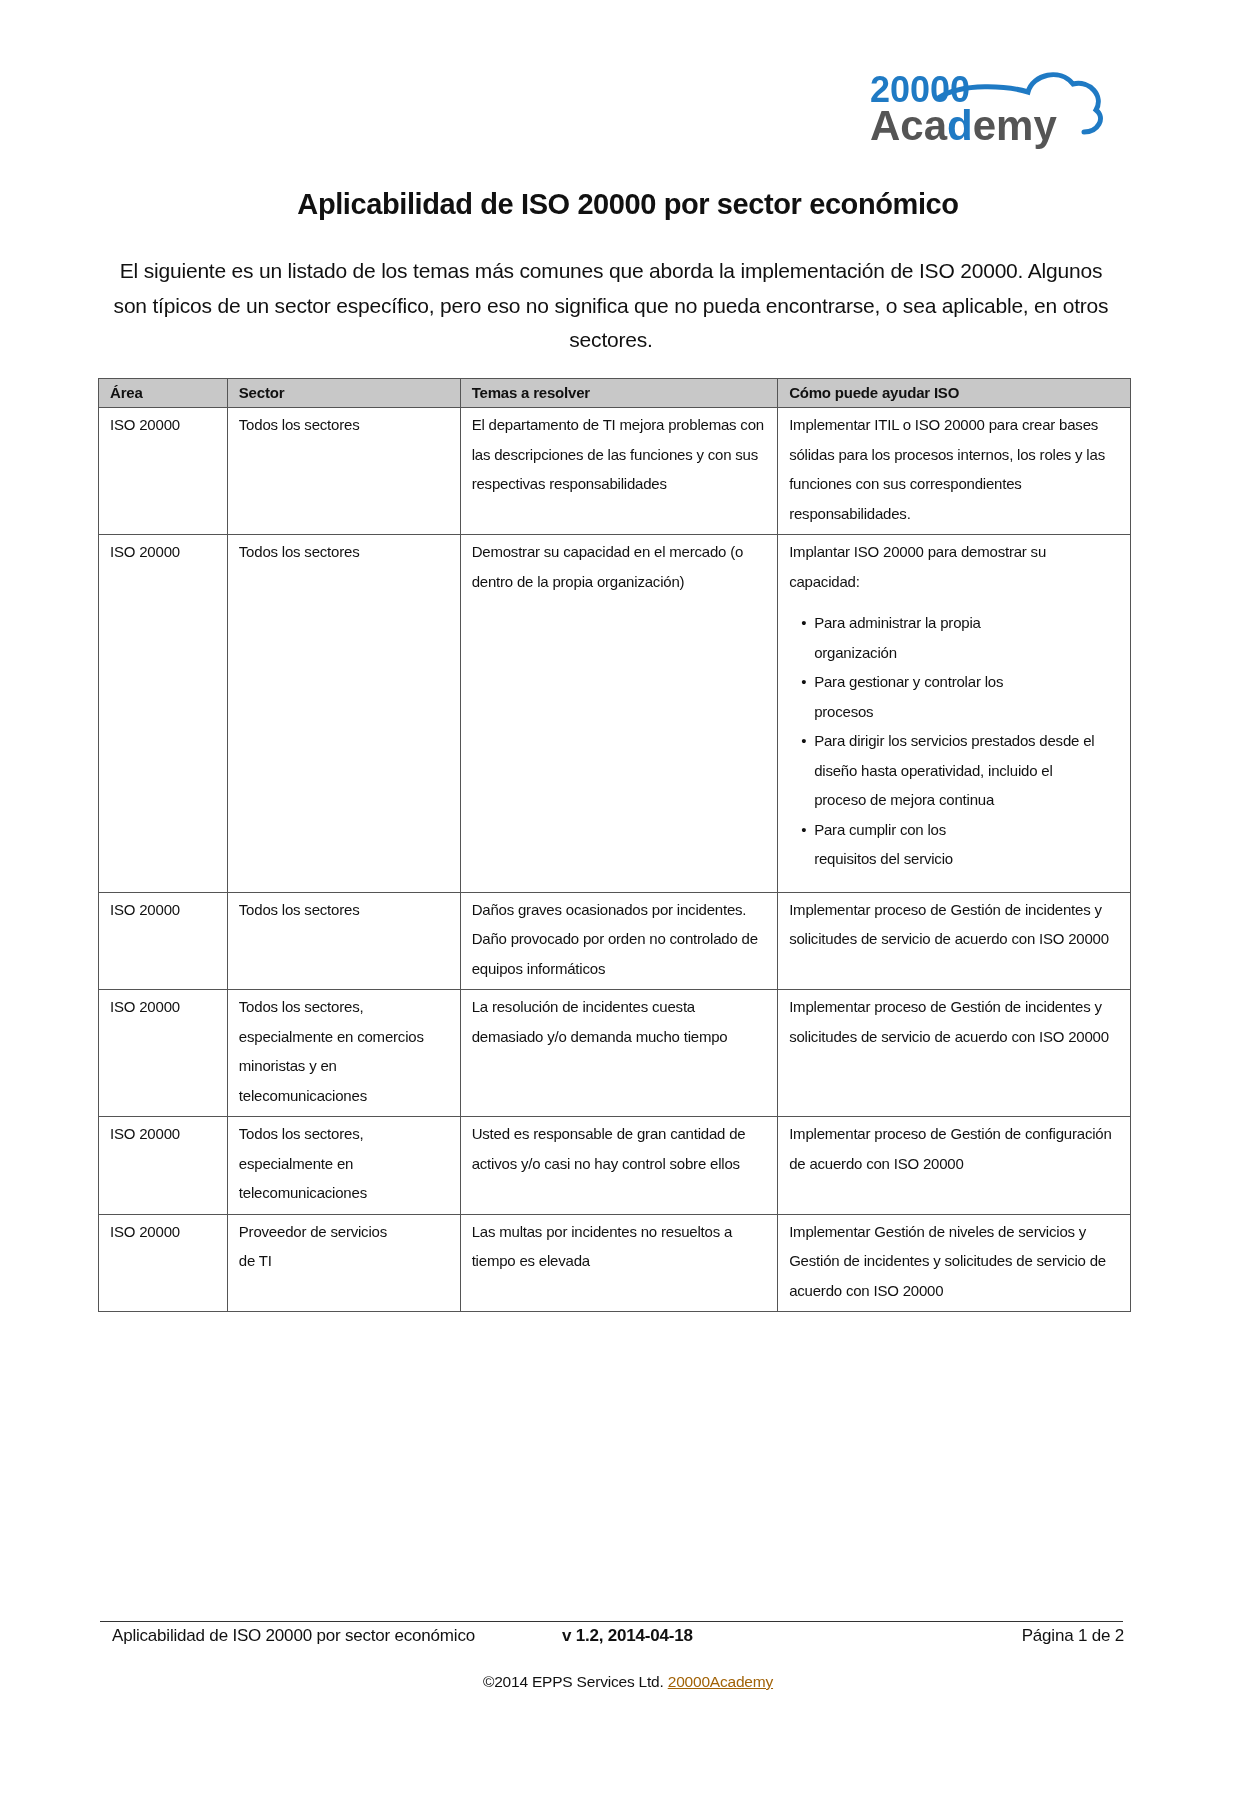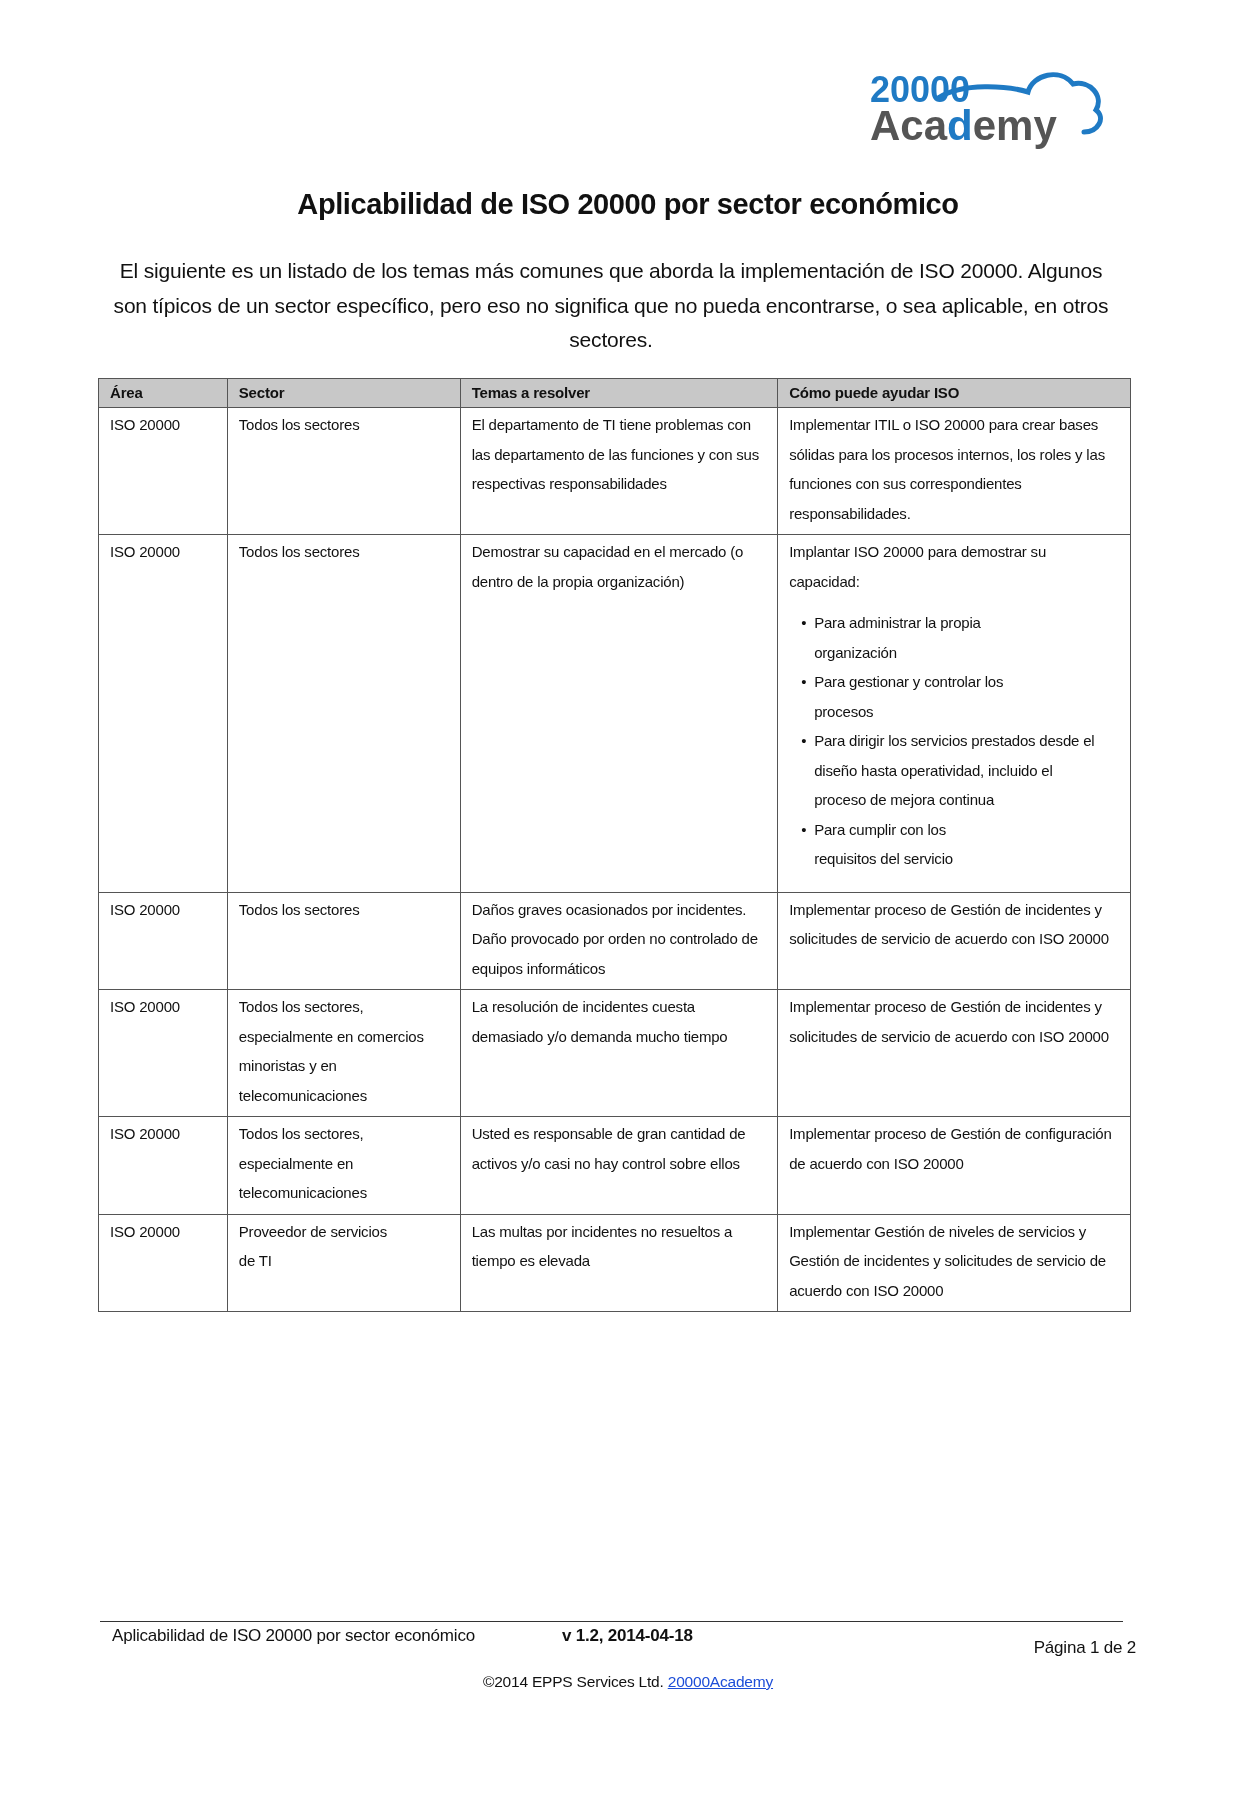--- a/index.html
+++ b/index.html
@@ -11,23 +11,23 @@
   table.main { position: absolute; left: 98px; top: 378px; width: 1033px; border-collapse: collapse; font-size: 15px; letter-spacing: -0.2px; }
   table.main th, table.main td { border: 1.5px solid #555; vertical-align: top; text-align: left; padding: 2px 11px 6px 11px; line-height: 29.5px; }
   table.main th { background: #c8c8c8; font-weight: bold; padding-top: 0; padding-bottom: 0; line-height: 28px; }
   col.c1 { width: 129px; } col.c2 { width: 233px; } col.c3 { width: 318px; } col.c4 { width: 353px; }
   ul.bul { list-style: none; margin: 12px; padding: 0; }
   ul.bul li { position: relative; padding-left: 13px; }
   ul.bul li::before { content: "\2022"; position: absolute; left: 0; top: 0; }
   .justify { text-align: justify; text-align-last: left; }
   .footer-rule { position: absolute; left: 100px; top: 1621px; width: 1023px; height: 0; border-top: 1.5px solid #333; }
   .footer { position: absolute; top: 1626px; font-size: 17px; letter-spacing: -0.2px; }
-  .f-left { left: 112px; } .f-mid { left: 562px; font-weight: bold; } .f-right { right: 120px; margin-top: 12px; }
+  .f-left { left: 112px; } .f-mid { left: 562px; font-weight: bold; } .f-right { right: 132px; }
   .copyright { position: absolute; top: 1673px; left: 0; width: 1256px; text-align: center; font-size: 15.5px; letter-spacing: -0.2px; }
-  .copyright a { color: #1d4ed8; text-decoration: underline; }
+  .copyright a { color: #a16207; text-decoration: underline; }
 </style>
 </head>
 <body>
 
 <div class="logo">
   <svg viewBox="0 0 240 90">
     <path d="M70 36 C 95 20, 140 24, 160 30 C 165 12, 192 6, 205 22 C 222 18, 236 34, 228 48 C 238 56, 230 70, 216 70" fill="none" stroke="#1f7ac4" stroke-width="5" stroke-linecap="round"></path>
     <text x="2" y="40" font-family="Liberation Sans, sans-serif" font-weight="bold" font-size="36" fill="#1f7ac4">20000</text>
     <text x="2" y="78" font-family="Liberation Sans, sans-serif" font-weight="bold" font-size="42"><tspan fill="#555555">Aca</tspan><tspan fill="#1f7ac4">d</tspan><tspan fill="#555555">emy</tspan></text>
   </svg>
@@ -49,21 +49,21 @@
       <th>Área</th>
       <th>Sector</th>
       <th>Temas a resolver</th>
       <th>Cómo puede ayudar ISO</th>
     </tr>
   </thead>
   <tbody>
     <tr>
       <td>ISO 20000</td>
       <td>Todos los sectores</td>
-      <td>El departamento de TI tiene problemas con las departamento de las funciones y con sus respectivas responsabilidades</td>
+      <td>El departamento de TI mejora problemas con las descripciones de las funciones y con sus respectivas responsabilidades</td>
       <td>Implementar ITIL o ISO 20000 para crear bases sólidas para los procesos internos, los roles y las funciones con sus correspondientes responsabilidades.</td>
     </tr>
     <tr>
       <td>ISO 20000</td>
       <td>Todos los sectores</td>
       <td>Demostrar su capacidad en el mercado (o dentro de la propia organización)</td>
       <td>
         <div>Implantar ISO 20000 para demostrar su capacidad:</div>
         <ul class="bul">
           <li style="width:170px">Para administrar la propia organización</li>

